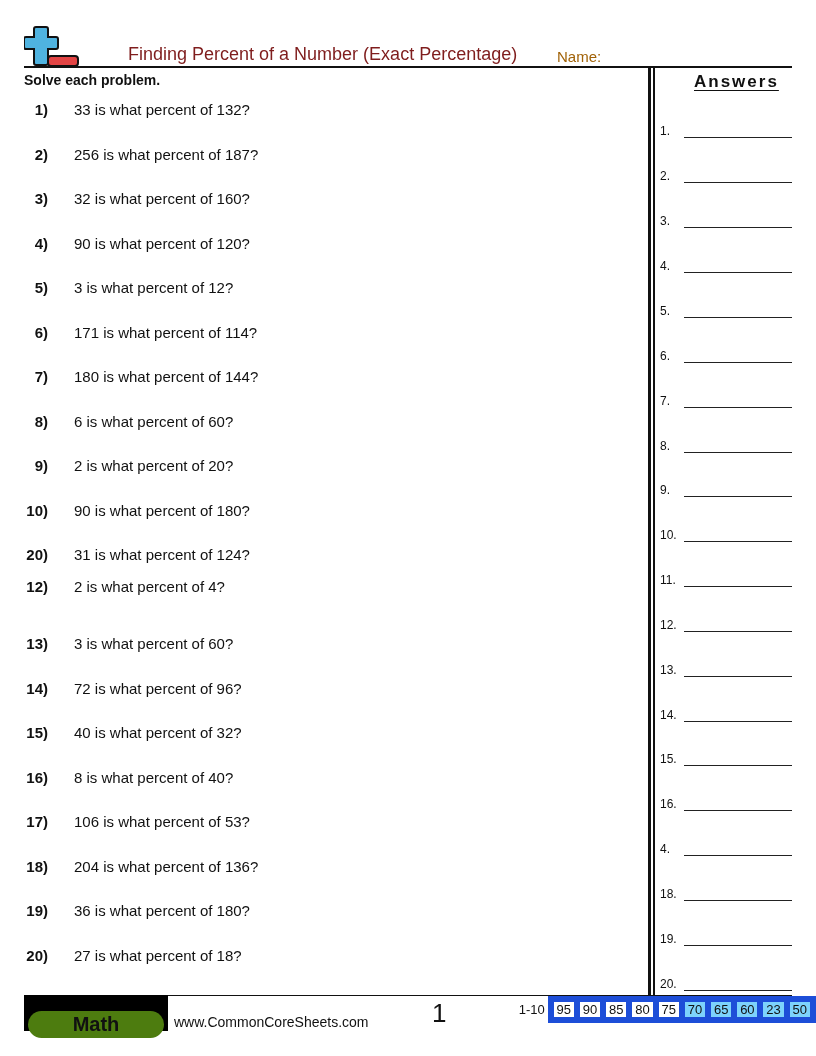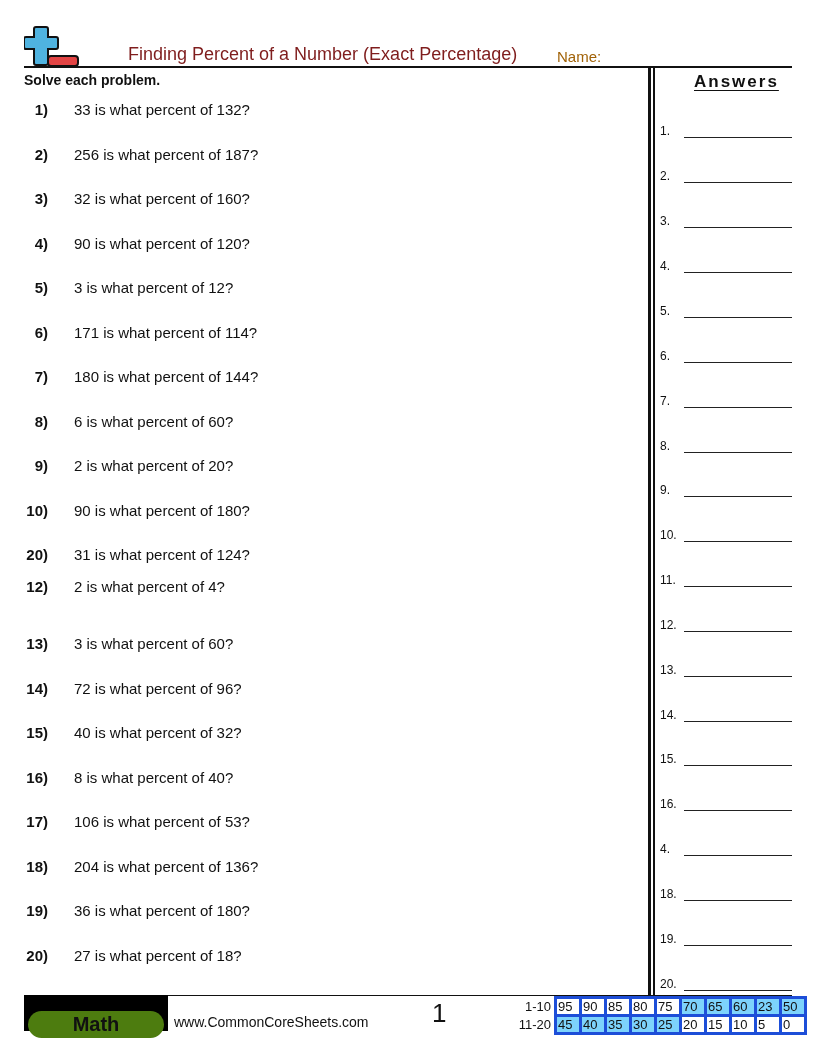--- a/index.html
+++ b/index.html
@@ -34,21 +34,21 @@
 
   
   .footer-rule { position: absolute; left: 24px; top: 995px; width: 768px; height: 1px; background: #111; }
   .math-box { position: absolute; left: 24px; top: 995px; width: 144px; height: 36px; background: #000; }
   .math-pill { position: absolute; left: 4px; top: 16px; width: 136px; height: 27px; background: #4d7c0f;
                border-radius: 14px; text-align: center; font-size: 20px; font-weight: bold; line-height: 27px; }
   .site { position: absolute; left: 174px; top: 1014px; font-size: 14px; }
   .page-num { position: absolute; left: 432px; top: 998px; font-size: 26px; }
 
   .key { position: absolute; left: 516px; top: 996px; border-collapse: collapse; font-size: 13px; }
-  .key td { border: 3px solid #1d4ed8; width: 20px; height: 15px; padding: 0 1px; text-align: left; line-height: 15px; }
+  .key td { border: 6px solid #1d4ed8; width: 20px; height: 15px; padding: 0 1px; text-align: center; line-height: 15px; }
   .key td.lbl { border: none; text-align: right; width: 34px; padding-right: 3px; }
   .key td.hl { background: #7dd3fc; }
 </style>
 </head>
 <body>
 
 <svg class="logo" viewBox="0 0 56 43">
   <path d="M12 2 h10 a2 2 0 0 1 2 2 v8 h8 a2 2 0 0 1 2 2 v8 a2 2 0 0 1 -2 2 h-8 v14 a2 2 0 0 1 -2 2 h-10 a2 2 0 0 1 -2 -2 v-14 h-8 a2 2 0 0 1 -2 -2 v-8 a2 2 0 0 1 2 -2 h8 v-8 a2 2 0 0 1 2 -2 z" fill="#4fb3e0" stroke="#111" stroke-width="2"></path>
   <rect x="24" y="31" width="30" height="10" rx="3" fill="#e24444" stroke="#111" stroke-width="2"></rect>
 </svg>
@@ -182,27 +182,14 @@
     <td>90</td>
     <td>85</td>
     <td>80</td>
     <td>75</td>
     <td class="hl">70</td>
     <td class="hl">65</td>
     <td class="hl">60</td>
     <td class="hl">23</td>
     <td class="hl">50</td>
   </tr>
-  <tr>
-    <td class="lbl">11-20</td>
-    <td class="hl">45</td>
-    <td class="hl">40</td>
-    <td class="hl">35</td>
-    <td class="hl">30</td>
-    <td class="hl">25</td>
-    <td>20</td>
-    <td>15</td>
-    <td>10</td>
-    <td>5</td>
-    <td>0</td>
-  </tr>
 </tbody>
   </table>
 
 </body></html>

